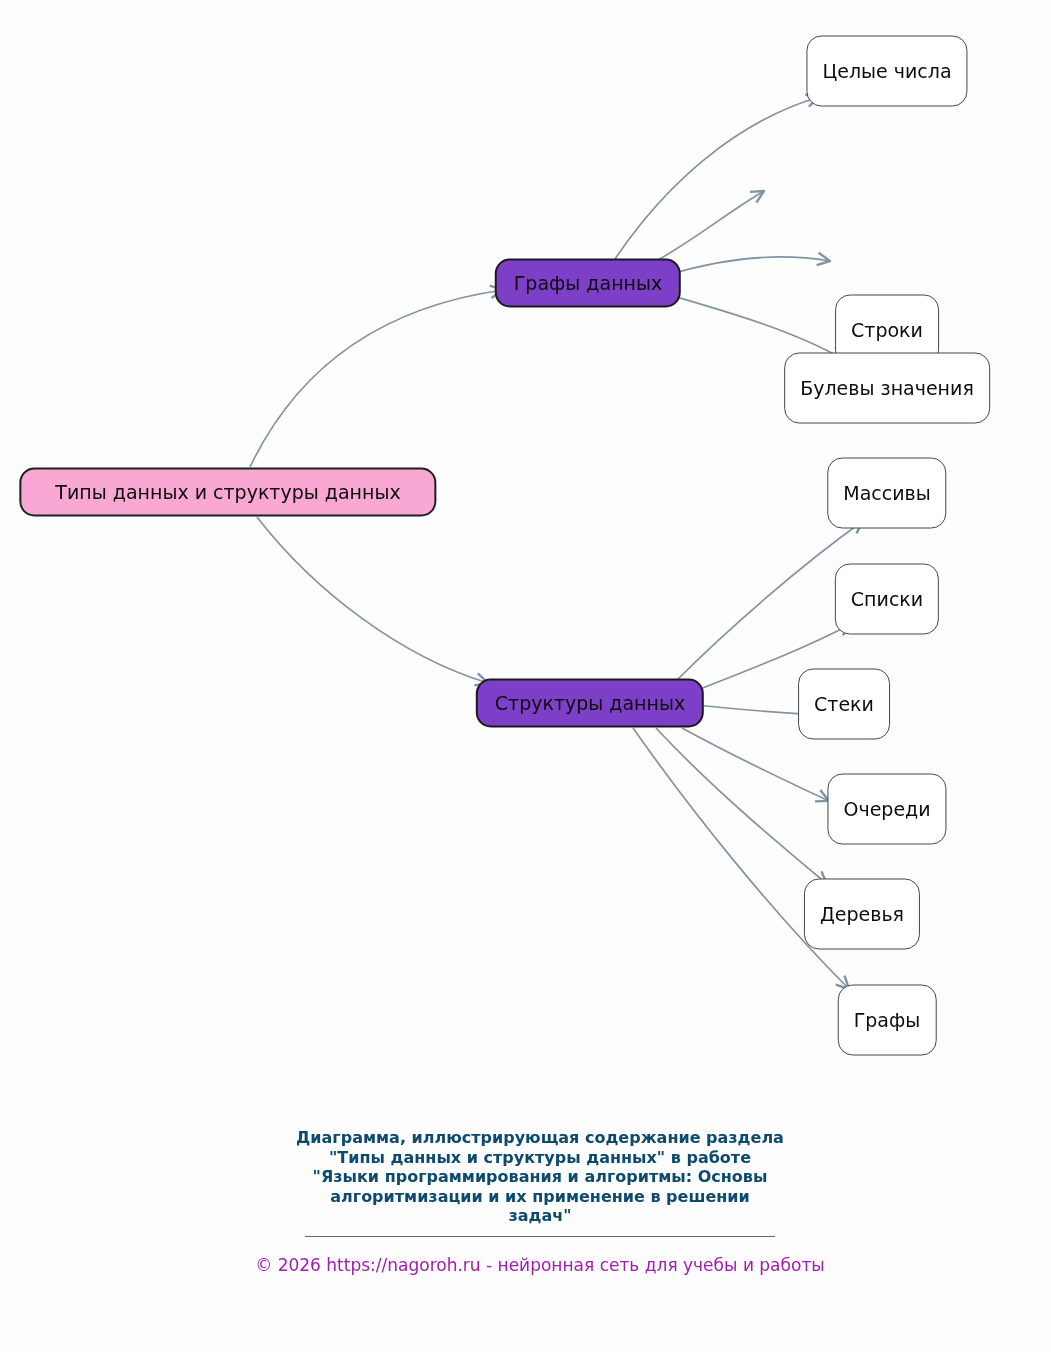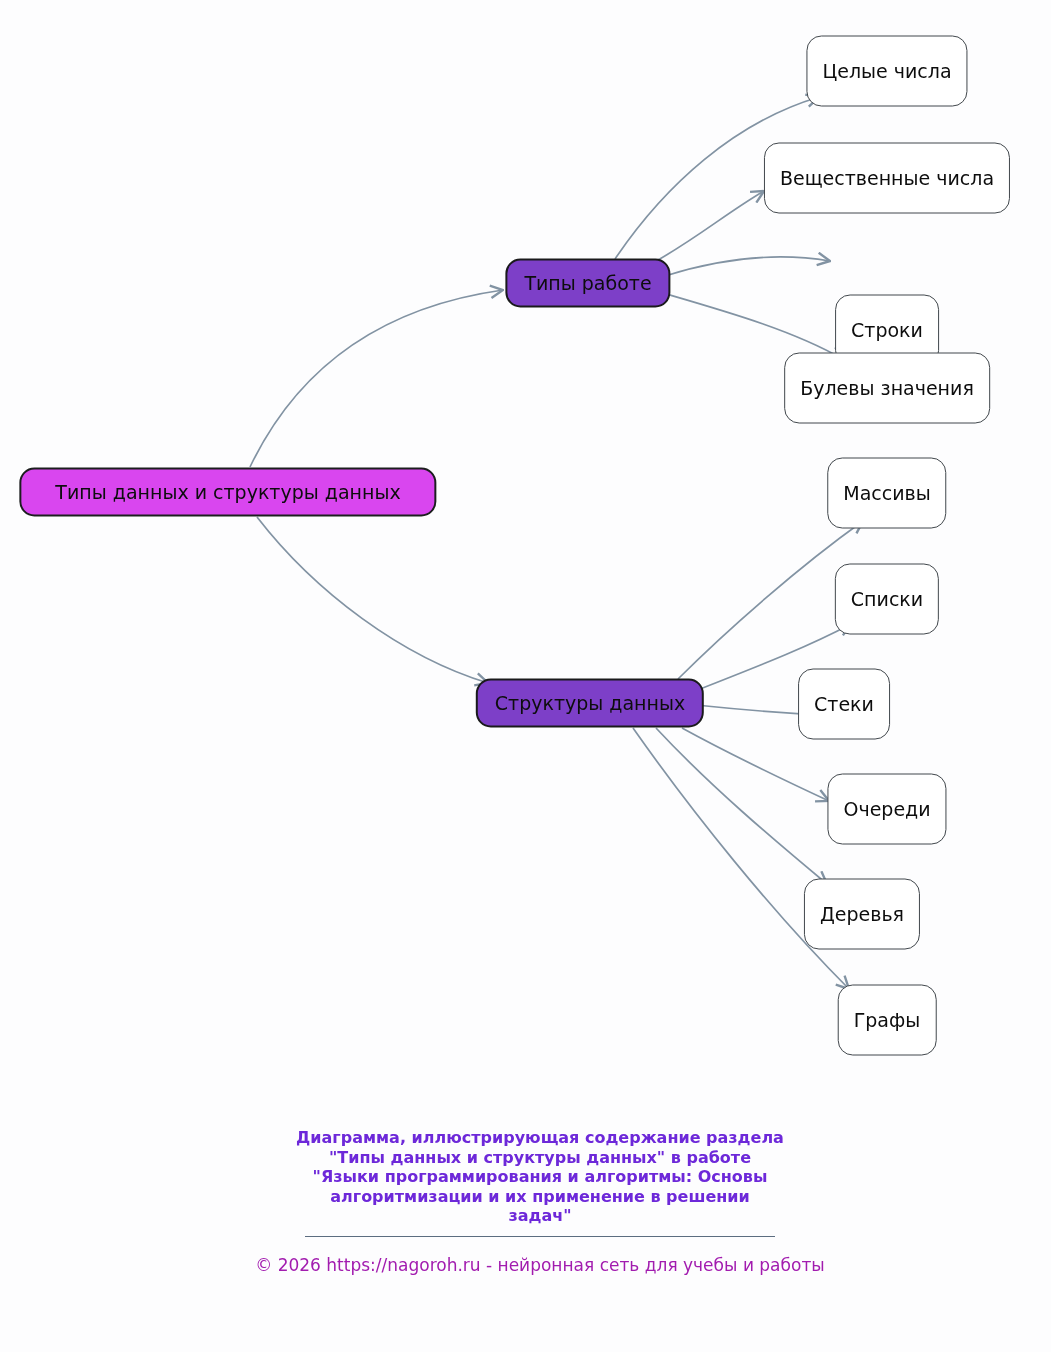--- a/index.html
+++ b/index.html
@@ -29,21 +29,21 @@
     position: absolute;
     transform: translate(-50%, -50%);
     white-space: nowrap;
     font-size: 19px;
     color: #0d0d0d;
     border-radius: 15px;
     text-align: center;
     line-height: 23px;
   }
   .node.root {
-    background: #d946ef;
+    background: #f9a8d4;
     border: 2px solid #1c1e1f;
     padding: 11px 34px;
   }
   .node.branch {
     background: #7d3fc8;
     border: 2px solid #1a1a1c;
     padding: 11px 17px;
   }
   .node.leaf {
     background: #ffffff;
@@ -53,21 +53,21 @@
   .footer-caption {
     position: absolute;
     left: 540px;
     top: 1128px;
     transform: translateX(-50%);
     width: 560px;
     text-align: center;
     font-weight: bold;
     font-size: 16px;
     line-height: 19.5px;
-    color: #6d28d9;
+    color: #0c4a6e;
   }
   .footer-divider {
     position: absolute;
     left: 540px;
     top: 1236px;
     transform: translateX(-50%);
     width: 470px;
     border-top: 1.5px solid #5c6d80;
   }
   .copyright {
@@ -100,27 +100,26 @@
     <path class="edge" d="M 678 679 C 728 629, 800 566, 863 521" marker-end="url(#arrow)"></path>
     <path class="edge" d="M 695 691 C 748 670, 804 649, 851 624" marker-end="url(#arrow)"></path>
     <path class="edge" d="M 696 705 C 744 710, 796 714, 840 716" marker-end="url(#arrow)"></path>
     <path class="edge" d="M 682 728 C 733 756, 786 781, 829 801" marker-end="url(#arrow)"></path>
     <path class="edge" d="M 656 728 C 710 786, 774 840, 827 884" marker-end="url(#arrow)"></path>
     <path class="edge" d="M 633 728 C 692 812, 772 912, 849 989" marker-end="url(#arrow)"></path>
   </svg>
 
   <div class="node root" style="left:228px; top:492px;">Типы данных и структуры данных</div>
 
-  <div class="node branch" style="left:588px; top:283px;">Типы работе</div>
+  <div class="node branch" style="left:588px; top:283px;">Графы данных</div>
 
   <div class="node branch" style="left:590px; top:703px;">Структуры данных</div>
 
   <div class="node leaf" style="left:887px; top:71px;">Целые числа</div>
 
-  <div class="node leaf" style="left:887px; top:178px;">Вещественные числа</div>
 
   <div class="node leaf" style="left:887px; top:282px;margin-top:48px;">Строки</div>
 
   <div class="node leaf" style="left:887px; top:388px;">Булевы значения</div>
 
   <div class="node leaf" style="left:887px; top:493px;">Массивы</div>
 
   <div class="node leaf" style="left:887px; top:599px;">Списки</div>
 
   <div class="node leaf" style="left:844px; top:704px;">Стеки</div>

